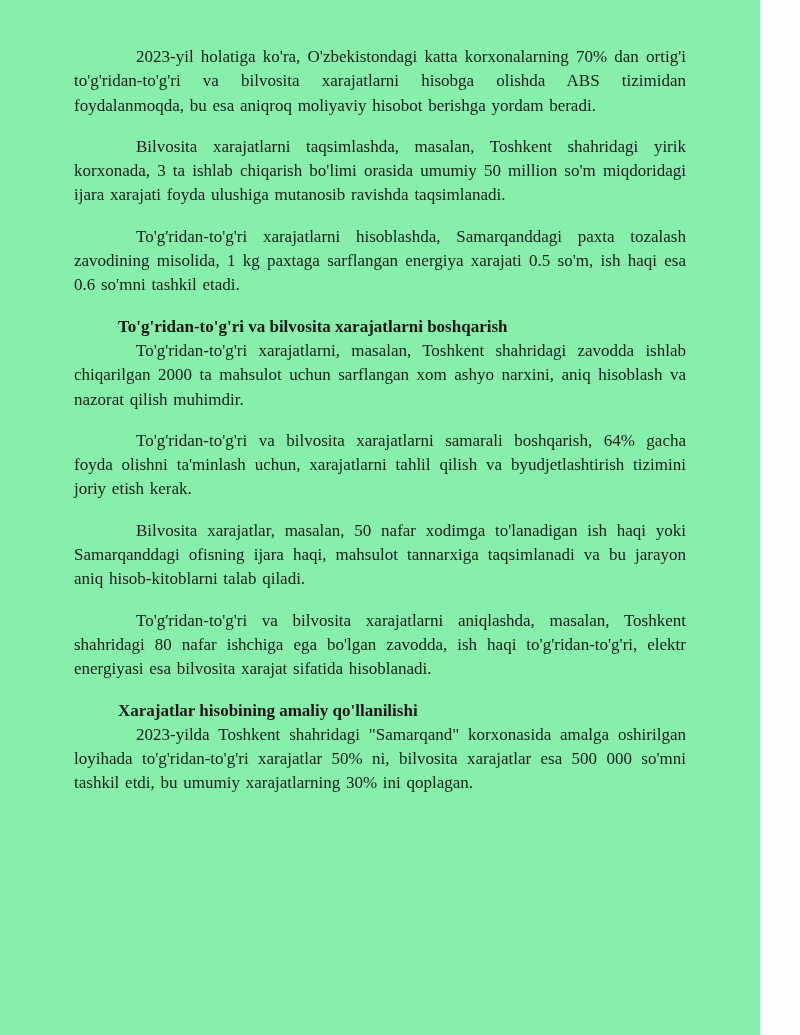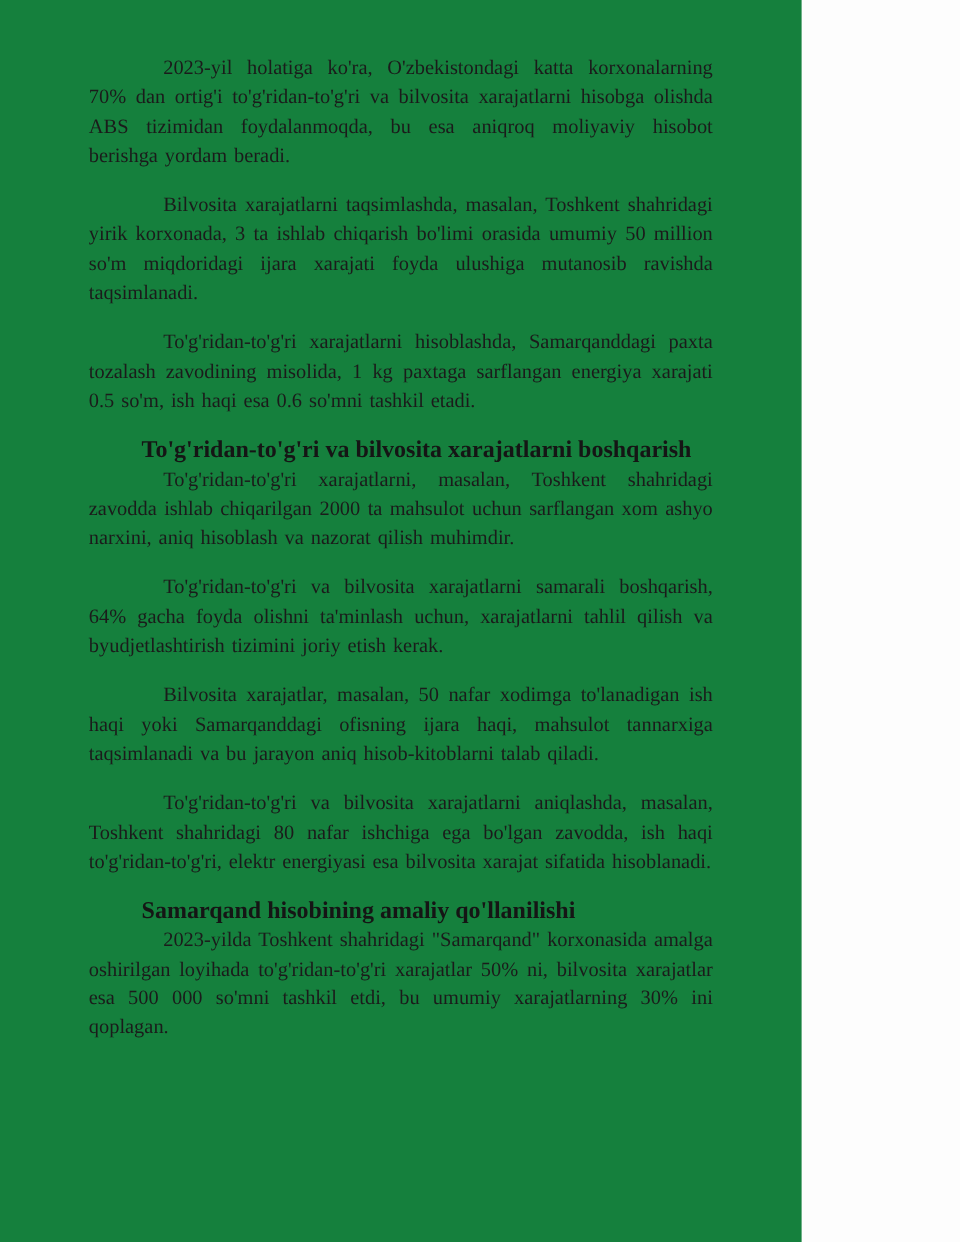--- a/index.html
+++ b/index.html
@@ -7,52 +7,52 @@
     padding: 0;
   }
   body {
     width: 800px;
     height: 1035px;
     background: #fdfdfd;
     overflow: hidden;
   }
   .page {
     box-sizing: border-box;
-    width: 668px;
+    width: 760px;
     height: 1035px;
     padding: 45px 74px 0 74px;
-    background: #15803d;
+    background: #86efac;
   }
   .page p.para {
     font-family: "Liberation Serif", "DejaVu Serif", serif;
     font-size: 17px;
     line-height: 24.3px;
     color: #1b1b1b;
     text-align: justify;
     text-indent: 62px;
     margin: 0 0 17px 0;
     word-spacing: 1.5px;
   }
   .page h2.heading {
     font-family: "Liberation Serif", "DejaVu Serif", serif;
-    font-size: 20px;
+    font-size: 17px;
     line-height: 24.3px;
     font-weight: bold;
     color: #151515;
     text-indent: 44px;
     margin: 0;
   }
 </style>
 </head>
 <body>
 
 <div class="page">
   <p class="para">2023-yil holatiga ko'ra, O'zbekistondagi katta korxonalarning 70% dan ortig'i to'g'ridan-to'g'ri va bilvosita xarajatlarni hisobga olishda ABS tizimidan foydalanmoqda, bu esa aniqroq moliyaviy hisobot berishga yordam beradi.</p>
   <p class="para">Bilvosita xarajatlarni taqsimlashda, masalan, Toshkent shahridagi yirik korxonada, 3 ta ishlab chiqarish bo'limi orasida umumiy 50 million so'm miqdoridagi ijara xarajati foyda ulushiga mutanosib ravishda taqsimlanadi.</p>
   <p class="para">To'g'ridan-to'g'ri xarajatlarni hisoblashda, Samarqanddagi paxta tozalash zavodining misolida, 1 kg paxtaga sarflangan energiya xarajati 0.5 so'm, ish haqi esa 0.6 so'mni tashkil etadi.</p>
   <h2 class="heading">To'g'ridan-to'g'ri va bilvosita xarajatlarni boshqarish</h2>
   <p class="para">To'g'ridan-to'g'ri xarajatlarni, masalan, Toshkent shahridagi zavodda ishlab chiqarilgan 2000 ta mahsulot uchun sarflangan xom ashyo narxini, aniq hisoblash va nazorat qilish muhimdir.</p>
   <p class="para">To'g'ridan-to'g'ri va bilvosita xarajatlarni samarali boshqarish, 64% gacha foyda olishni ta'minlash uchun, xarajatlarni tahlil qilish va byudjetlashtirish tizimini joriy etish kerak.</p>
   <p class="para">Bilvosita xarajatlar, masalan, 50 nafar xodimga to'lanadigan ish haqi yoki Samarqanddagi ofisning ijara haqi, mahsulot tannarxiga taqsimlanadi va bu jarayon aniq hisob-kitoblarni talab qiladi.</p>
   <p class="para">To'g'ridan-to'g'ri va bilvosita xarajatlarni aniqlashda, masalan, Toshkent shahridagi 80 nafar ishchiga ega bo'lgan zavodda, ish haqi to'g'ridan-to'g'ri, elektr energiyasi esa bilvosita xarajat sifatida hisoblanadi.</p>
-  <h2 class="heading">Samarqand hisobining amaliy qo'llanilishi</h2>
+  <h2 class="heading">Xarajatlar hisobining amaliy qo'llanilishi</h2>
   <p class="para">2023-yilda Toshkent shahridagi "Samarqand" korxonasida amalga oshirilgan loyihada to'g'ridan-to'g'ri xarajatlar 50% ni, bilvosita xarajatlar esa 500 000 so'mni tashkil etdi, bu umumiy xarajatlarning 30% ini qoplagan.</p>
 </div>
 
 </body></html>

